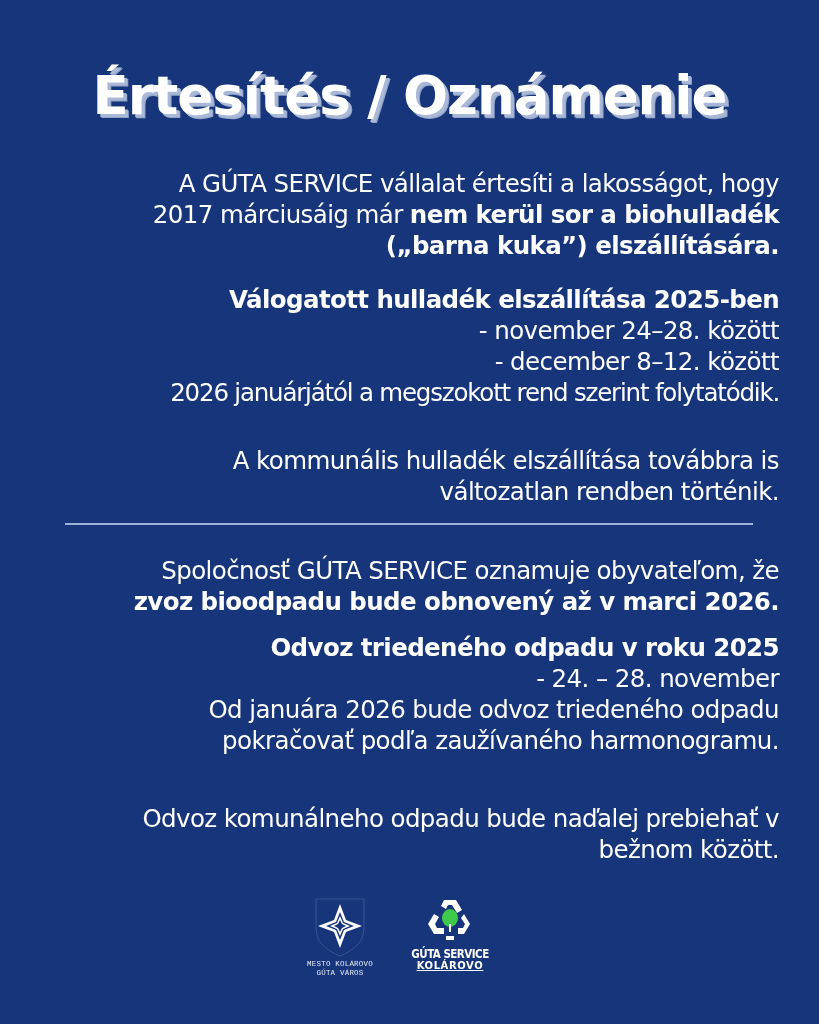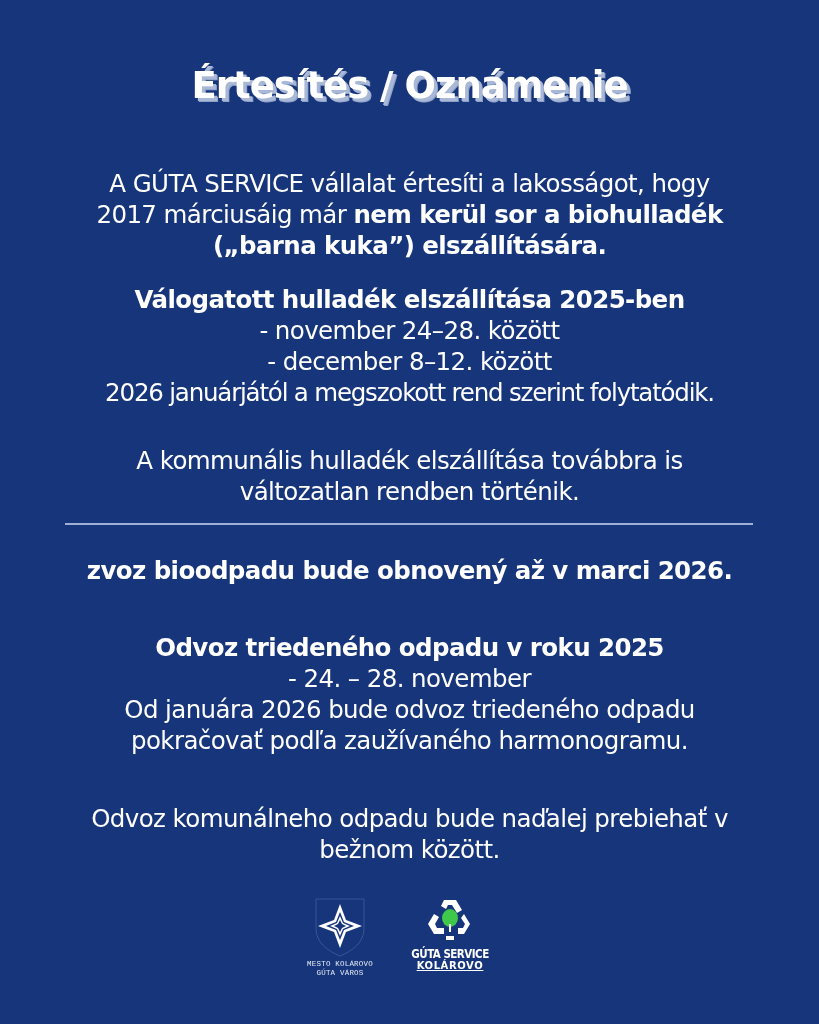--- a/index.html
+++ b/index.html
@@ -22,31 +22,31 @@
       height: 1024px;
     }
     .title {
       position: absolute;
       left: 0;
       width: 819px;
       top: 64px;
       text-align: center;
       font-family: "DejaVu Sans", sans-serif;
       font-weight: bold;
-      font-size: 37px;
+      font-size: 53px;
       letter-spacing: -1px;
       color: #ffffff;
       text-shadow: 3px 3px 0 #a9b8d6, 4px 4px 0 #8ea1c8;
       line-height: 1.2;
     }
     .block {
       position: absolute;
       left: 40px;
       width: 739px;
-      text-align: center;
+      text-align: right;
       font-family: "DejaVu Sans", sans-serif;
       font-size: 24.5px;
       line-height: 31px;
       letter-spacing: -0.6px;
     }
     .block .line { display: block; white-space: nowrap; }
     .b { font-weight: bold; }
     .condensed { letter-spacing: -1.2px; }
 
     .divider {
@@ -132,20 +132,21 @@
   </div>
 
   <div class="block" style="top:445px;">
     <span class="line">A kommunális hulladék elszállítása továbbra is</span>
     <span class="line">változatlan rendben történik.</span>
   </div>
 
   <div class="divider"></div>
 
   <div class="block" style="top:555px;">
+    <span class="line">Spoločnosť GÚTA SERVICE oznamuje obyvateľom, že</span>
     <span class="line b">zvoz bioodpadu bude obnovený až v marci 2026.</span>
   </div>
 
   <div class="block" style="top:632px;">
     <span class="line b">Odvoz triedeného odpadu v roku 2025</span>
     <span class="line">- 24. – 28. november</span>
     <span class="line">Od januára 2026 bude odvoz triedeného odpadu</span>
     <span class="line">pokračovať podľa zaužívaného harmonogramu.</span>
   </div>
 

